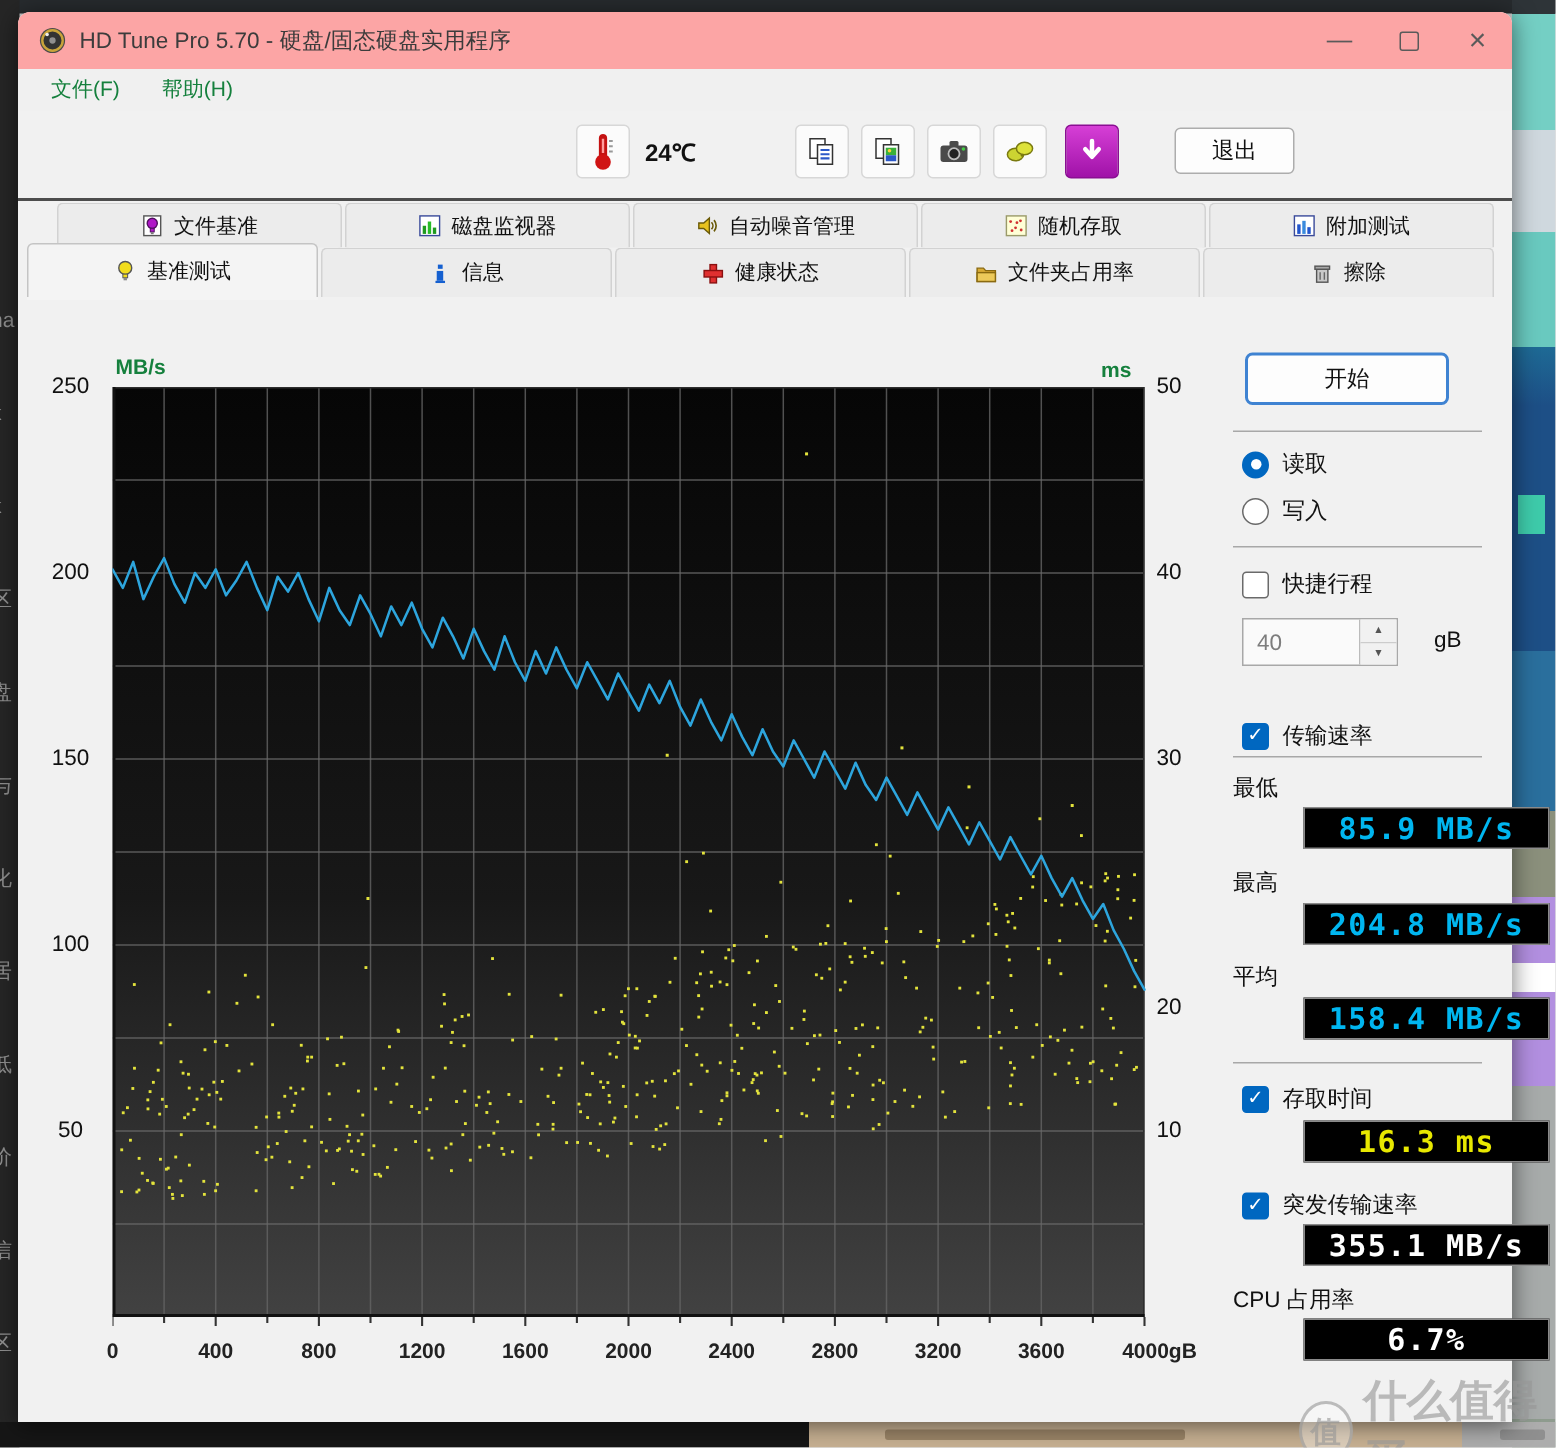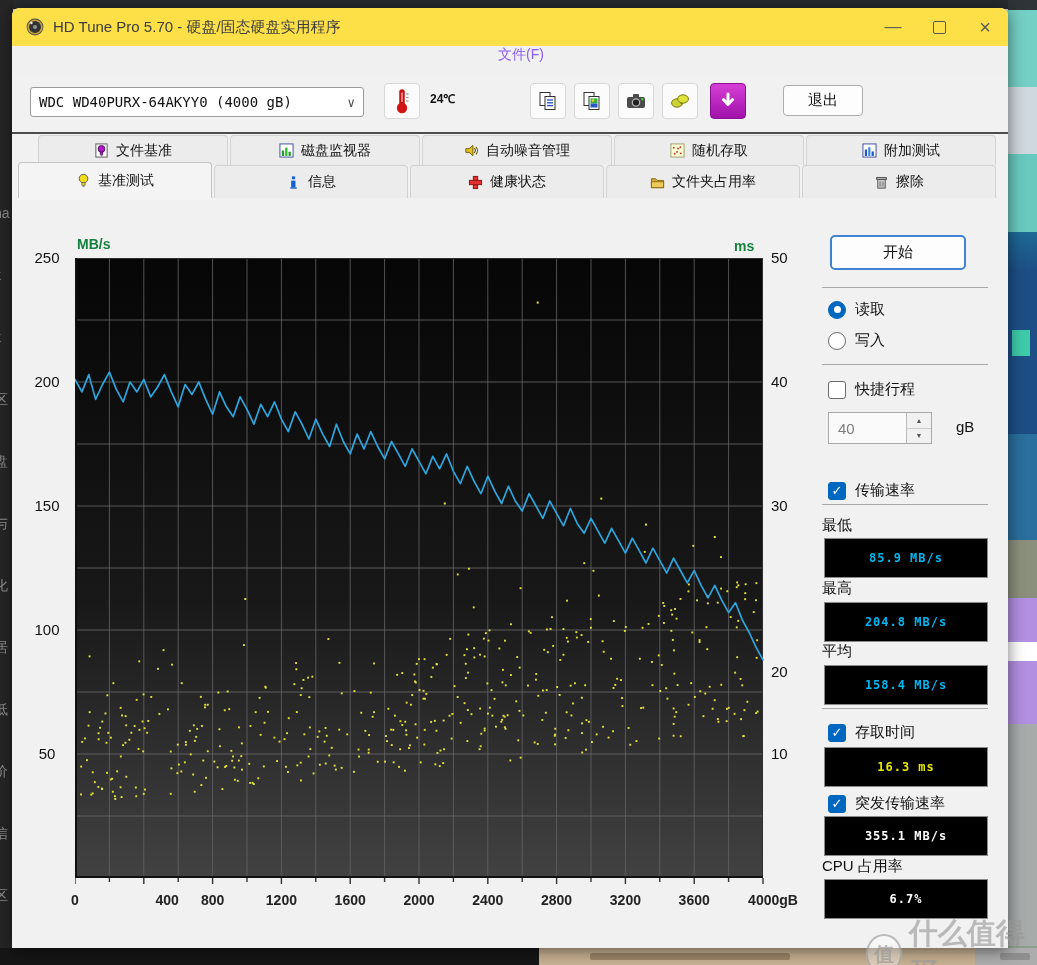--- a/index.html
+++ b/index.html
@@ -20,40 +20,40 @@
   .bg-bottom{position:absolute;left:0;top:948px;width:1037px;height:17px;
     background:linear-gradient(90deg,#161616 0,#161616 52%,#c8b193 52%,#c8b193 94%,#adadad 94%);}
   .bg-bottom .blob{position:absolute;top:5px;height:7px;background:#9b8568;border-radius:2px;}
   .bg-bottom .blob.b1{left:590px;width:200px;}
   .bg-bottom .blob.b2{left:1000px;width:30px;background:#8f8f8f;}
 
   
   .window{position:absolute;left:12px;top:8px;width:996px;height:940px;background:#f1f1f1;
           border-radius:8px 8px 0 0;box-shadow:0 2px 16px rgba(0,0,0,.55);z-index:10;}
 
-  .titlebar{position:absolute;top:0;left:0;right:0;height:38px;background:#fde047;
+  .titlebar{position:absolute;top:0;left:0;right:0;height:38px;background:#fca5a5;
             border-radius:8px 8px 0 0;display:flex;align-items:center;padding-left:14px;box-sizing:border-box;}
   .titlebar .ttl{font-size:15px;color:#3c3c3c;margin-left:9px;}
   .win-controls{margin-left:auto;display:flex;height:38px;}
   .win-controls .wbtn{width:46px;height:38px;display:flex;align-items:center;justify-content:center;color:#5a5a5a;font-size:17px;}
   .win-controls .maxbox{width:11px;height:11px;border:1.4px solid #5a5a5a;border-radius:2px;}
 
   .menubar{position:absolute;top:38px;left:0;right:0;height:28px;background:#f0f0f0;
-           display:flex;align-items:center;gap:28px;padding-left:22px;font-size:14px;color:#8b5cf6;flex-direction:column;}
+           display:flex;align-items:center;gap:28px;padding-left:22px;font-size:14px;color:#15803d;}
   .menubar span{cursor:default;}
 
   .toolbar{position:absolute;top:66px;left:0;right:0;height:58px;background:#f1f1f1;}
   .drive-select{position:absolute;left:18px;top:13px;width:334px;height:30px;background:#fff;
     border:1px solid #9a9a9a;border-radius:3px;display:flex;align-items:center;box-sizing:border-box;
     font-family:"DejaVu Sans Mono",monospace;font-size:14px;color:#111;padding:0 8px;}
   .drive-select .chev{margin-left:auto;color:#555;font-size:13px;}
   .tool-btn{position:absolute;top:9px;width:36px;height:36px;background:#fbfbfb;border:1px solid #d7d7d7;
     border-radius:4px;display:flex;align-items:center;justify-content:center;box-sizing:border-box;}
   .thermo-btn{left:372px;}
-  .temp-label{position:absolute;left:418px;top:16px;font-size:12px;font-weight:bold;color:#111;}
+  .temp-label{position:absolute;left:418px;top:16px;font-size:16px;font-weight:bold;color:#111;}
   .btn-copy{left:518px;} .btn-copyimg{left:562px;} .btn-camera{left:606px;} .btn-options{left:650px;}
   .btn-download{left:698px;background:linear-gradient(180deg,#d63fd6,#a012a8);border-color:#8a0f92;}
   .exit-btn{position:absolute;left:771px;top:11px;width:80px;height:31px;background:#fdfdfd;border:1px solid #adadad;
     border-radius:4px;font-size:15px;color:#111;display:flex;align-items:center;justify-content:center;box-sizing:border-box;}
 
   .tabs-sep{position:absolute;top:124px;left:0;right:0;height:2px;background:#4d4d4d;}
   .tabrow{position:absolute;display:flex;}
   .tabrow1{top:127px;left:26px;right:10px;height:30px;}
   .tabrow2{top:157px;left:6px;right:10px;height:33px;}
   .tab{flex:1;display:flex;align-items:center;justify-content:center;gap:7px;background:#ececec;
@@ -89,23 +89,23 @@
             display:flex;align-items:center;justify-content:center;font-size:13px;color:#fff;font-family:"DejaVu Sans",sans-serif;}
   .checkbox.on{background:#0067c0;border-color:#0067c0;}
   .spinner{position:absolute;left:816px;top:404px;width:104px;height:32px;background:#fafafa;border:1px solid #a8a8a8;
            box-sizing:border-box;display:flex;}
   .spinner .val{flex:1;display:flex;align-items:center;padding-left:9px;font-size:15px;color:#7d7d7d;}
   .spin-arrows{width:24px;border-left:1px solid #bbb;display:flex;flex-direction:column;}
   .spin-arrows div{flex:1;display:flex;align-items:center;justify-content:center;font-size:7px;color:#555;border-bottom:1px solid #ccc;background:#f1f1f1;}
   .spin-arrows div:last-child{border-bottom:none;}
   .gb-label{position:absolute;left:944px;top:410px;font-size:15px;color:#111;}
   .plabel{position:absolute;left:810px;font-size:15px;color:#111;}
-  .lcd{position:absolute;left:812px;width:164px;height:40px;background:#000;border:1px solid #8a8a8a;
+  .lcd{position:absolute;left:857px;width:164px;height:28px;background:#000;border:1px solid #8a8a8a;
        display:flex;align-items:center;justify-content:center;font-family:"DejaVu Sans Mono",monospace;
-       font-size:12px;font-weight:bold;letter-spacing:1px;box-sizing:border-box;}
+       font-size:20px;font-weight:bold;letter-spacing:1px;box-sizing:border-box;}
   .lcd.cyan{color:#00b6f0;} .lcd.yellow{color:#e8e800;} .lcd.white{color:#fff;}
 
   .watermark{position:absolute;left:866px;top:914px;z-index:60;display:flex;align-items:center;gap:7px;
     color:rgba(150,150,150,.62);font-weight:bold;font-size:29px;}
   .watermark .logo{width:36px;height:36px;border:2.5px solid rgba(150,150,150,.62);border-radius:50%;
     display:flex;align-items:center;justify-content:center;font-size:20px;background:rgba(255,255,255,.35);}
 </style>
 </head>
 <body>
 
@@ -152,24 +152,20 @@
       <div class="wbtn" style="font-size:20px;">×</div>
     </div>
   </div>
 
   <div class="menubar">
     <span>文件(F)</span>
     <span>帮助(H)</span>
   </div>
 
   <div class="toolbar">
-    <div class="drive-select">
-      <span>WDC WD40PURX-64AKYY0 (4000 gB)</span>
-      <span class="chev">∨</span>
-    </div>
     <div class="tool-btn thermo-btn">
       <svg width="20" height="28" viewBox="0 0 20 28">
           <line x1="10" y1="5" x2="10" y2="17" stroke="#c41212" stroke-width="5.5" stroke-linecap="round"></line>
           <circle cx="10" cy="21" r="5.2" fill="#d01414"></circle>
           <line x1="10" y1="5.5" x2="10" y2="15" stroke="#ff9c9c" stroke-width="1.6"></line>
           <line x1="14" y1="7" x2="16.5" y2="7" stroke="#999" stroke-width="1.2"></line>
           <line x1="14" y1="10.5" x2="16.5" y2="10.5" stroke="#999" stroke-width="1.2"></line>
           <line x1="14" y1="14" x2="16.5" y2="14" stroke="#999" stroke-width="1.2"></line>
         </svg>
     </div>
@@ -934,21 +930,21 @@
     <div class="ytick l" style="top: 365px;">200</div>
     <div class="ytick l" style="top: 489px;">150</div>
     <div class="ytick l" style="top: 613px;">100</div>
     <div class="ytick l" style="top: 737px;">50</div>
     <div class="ytick r" style="top: 241px;">50</div>
     <div class="ytick r" style="top: 365px;">40</div>
     <div class="ytick r" style="top: 489px;">30</div>
     <div class="ytick r" style="top: 613px; margin-top: 42px;">20</div>
     <div class="ytick r" style="top: 737px;">10</div>
     <div class="xtick" style="left: 28px; width: 70px;">0</div>
-    <div class="xtick" style="left: 96.8px; width: 70px; text-align: right;">400</div>
+    <div class="xtick" style="left: 96.8px; width: 70px;">400</div>
     <div class="xtick" style="left: 165.6px; width: 70px;">800</div>
     <div class="xtick" style="left: 234.4px; width: 70px;">1200</div>
     <div class="xtick" style="left: 303.2px; width: 70px;">1600</div>
     <div class="xtick" style="left: 372px; width: 70px;">2000</div>
     <div class="xtick" style="left: 440.8px; width: 70px;">2400</div>
     <div class="xtick" style="left: 509.6px; width: 70px;">2800</div>
     <div class="xtick" style="left: 578.4px; width: 70px;">3200</div>
     <div class="xtick" style="left: 647.2px; width: 70px;">3600</div>
     <div class="xtick" style="left: 719px; width: 84px;">4000gB</div>
   </div>

